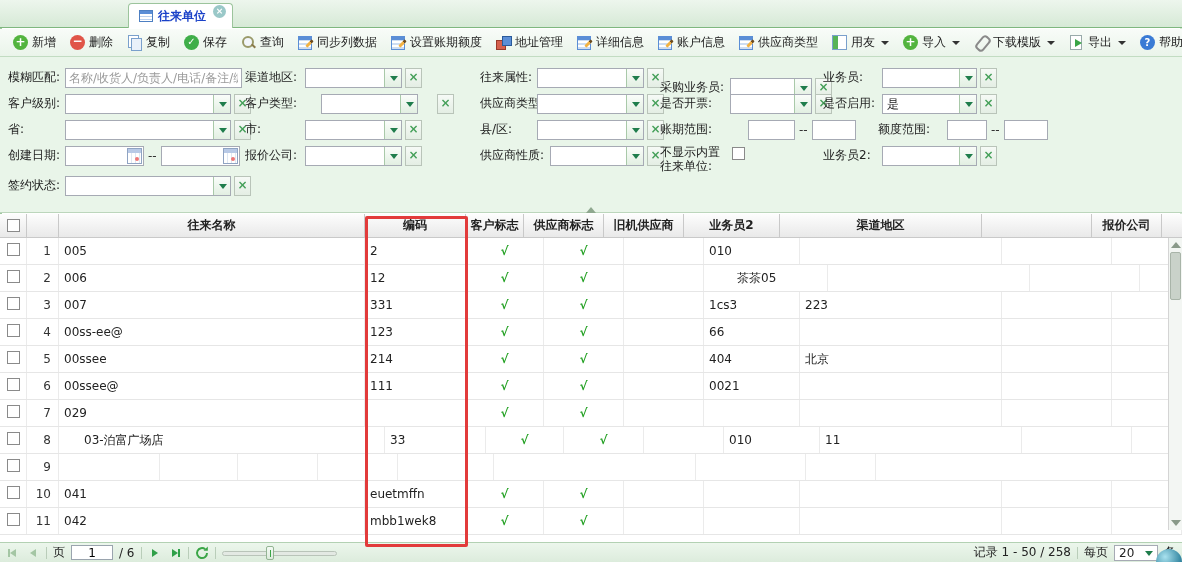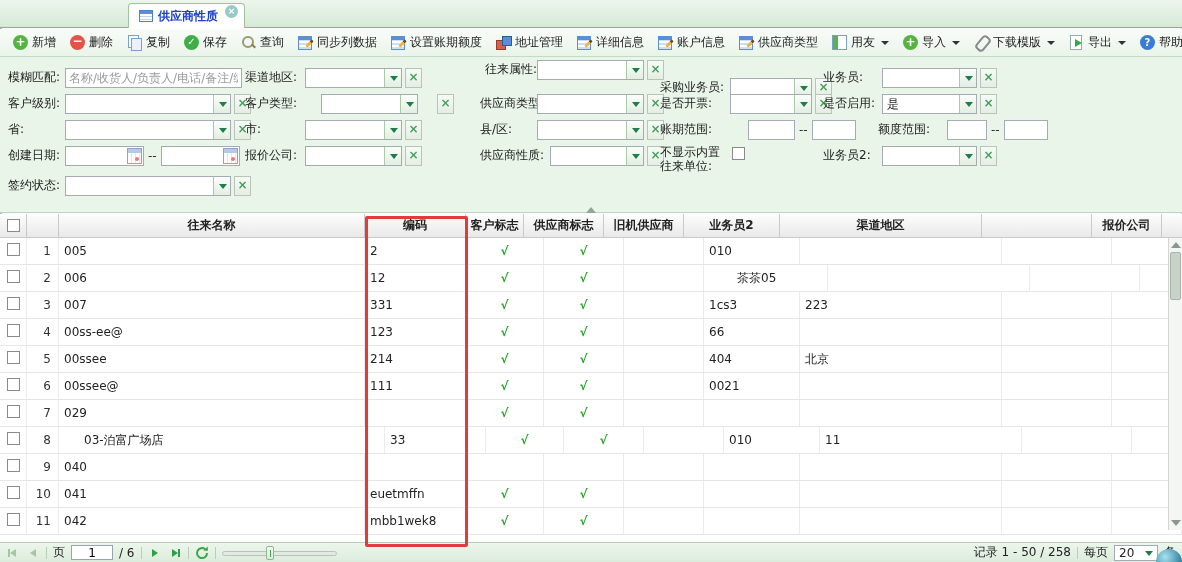--- a/index.html
+++ b/index.html
@@ -159,21 +159,21 @@
 
 <div class="page">
 
   <div class="tabbar">
     <div class="tab" style="left:8px;margin-top:48px;">
       <span class="home-ic"></span>
       <span class="tab-label">欢迎页面</span>
     </div>
     <div class="tab active" style="left:128px;">
       <span class="grid-ic"></span>
-      <span class="tab-label">供应商性质</span>
+      <span class="tab-label">往来单位</span>
       <span class="tab-close">×</span>
     </div>
   </div>
 
   <div class="toolbar" id="toolbar">
       <span class="tbtn">
         <span class="ti i-plus-circle"></span>
         <span>新增</span>
       </span>
       <span class="tbtn">
@@ -248,21 +248,21 @@
       <span class="lbl" style="width:57px;">模糊匹配:</span>
       <span class="tinp" style="width:177px;"><input placeholder="名称/收货人/负责人/电话/备注/编码" style=""></span>
     </div>
     <div class="fld" style="left:245px;top:10px;">
       <span class="lbl" style="width:60px;">渠道地区:</span>
       <span class="combo" style="width:97px;">
           <i class="cv"></i>
         </span>
       <span class="xb"></span>
     </div>
-    <div class="fld" style="left:480px;top:2px;text-align:right;">
+    <div class="fld" style="left:480px;top:10px;">
       <span class="lbl" style="width:57px;">往来属性:</span>
       <span class="combo" style="width:107px;">
           <i class="cv"></i>
         </span>
       <span class="xb"></span>
     </div>
     <div class="fld" style="left:660px;top:20px;">
       <span class="lbl" style="width:70px;">采购业务员:</span>
       <span class="combo" style="width:82px;">
           <i class="cv"></i>
@@ -527,21 +527,20 @@
           <div class="gc" style="width: 96px;">010</div>
           <div class="gc" style="width: 202px;">11</div>
           <div class="gc" style="width: 110px;"></div>
           <div class="gc" style="width: 70px;"></div>
         </div>
         <div class="gr">
           <div class="gc chkcol" style="width: 27px;">
             <span class="cb"></span>
           </div>
           <div class="gc num" style="width: 32px;">9</div>
-          <div class="gc" style="width: 306px;">040</div>
           <div class="gc" style="width: 101px;"></div>
           <div class="gc" style="width: 78px;"></div>
           <div class="gc" style="width: 80px;"></div>
           <div class="gc" style="width: 80px;"></div>
           <div class="gc" style="width: 96px;"></div>
           <div class="gc" style="width: 202px;"></div>
           <div class="gc" style="width: 110px;"></div>
           <div class="gc" style="width: 70px;"></div>
         </div>
         <div class="gr">

